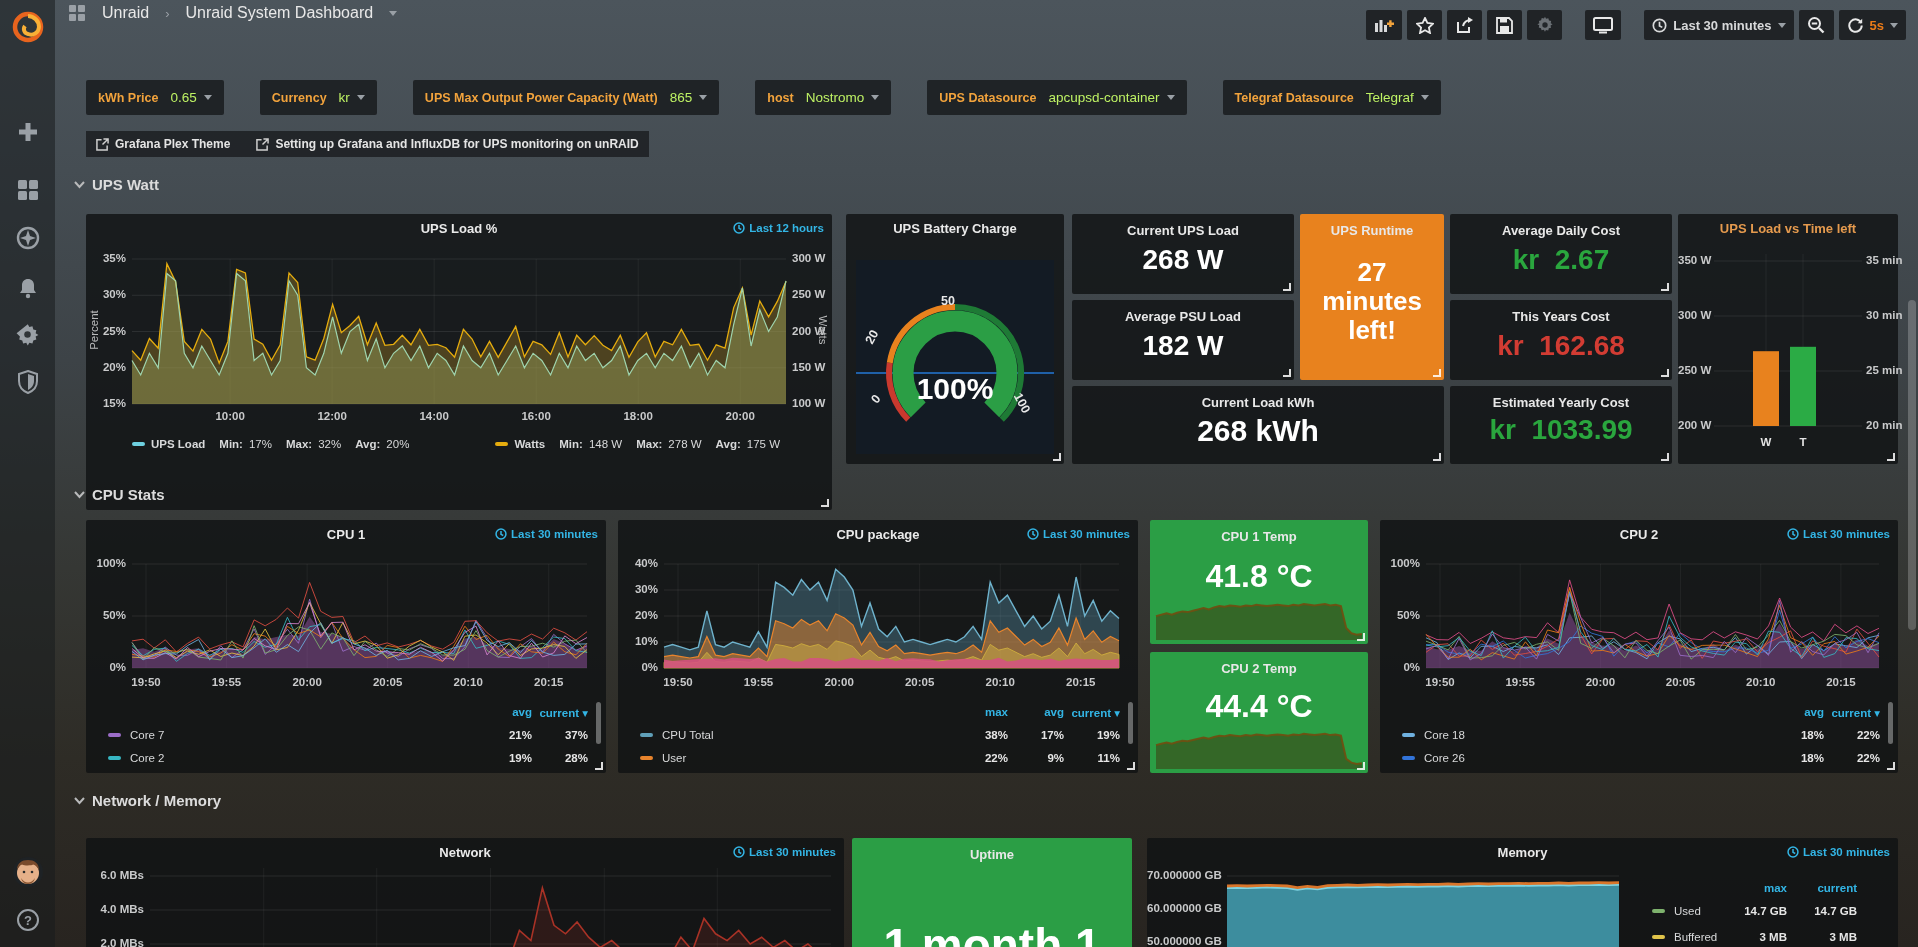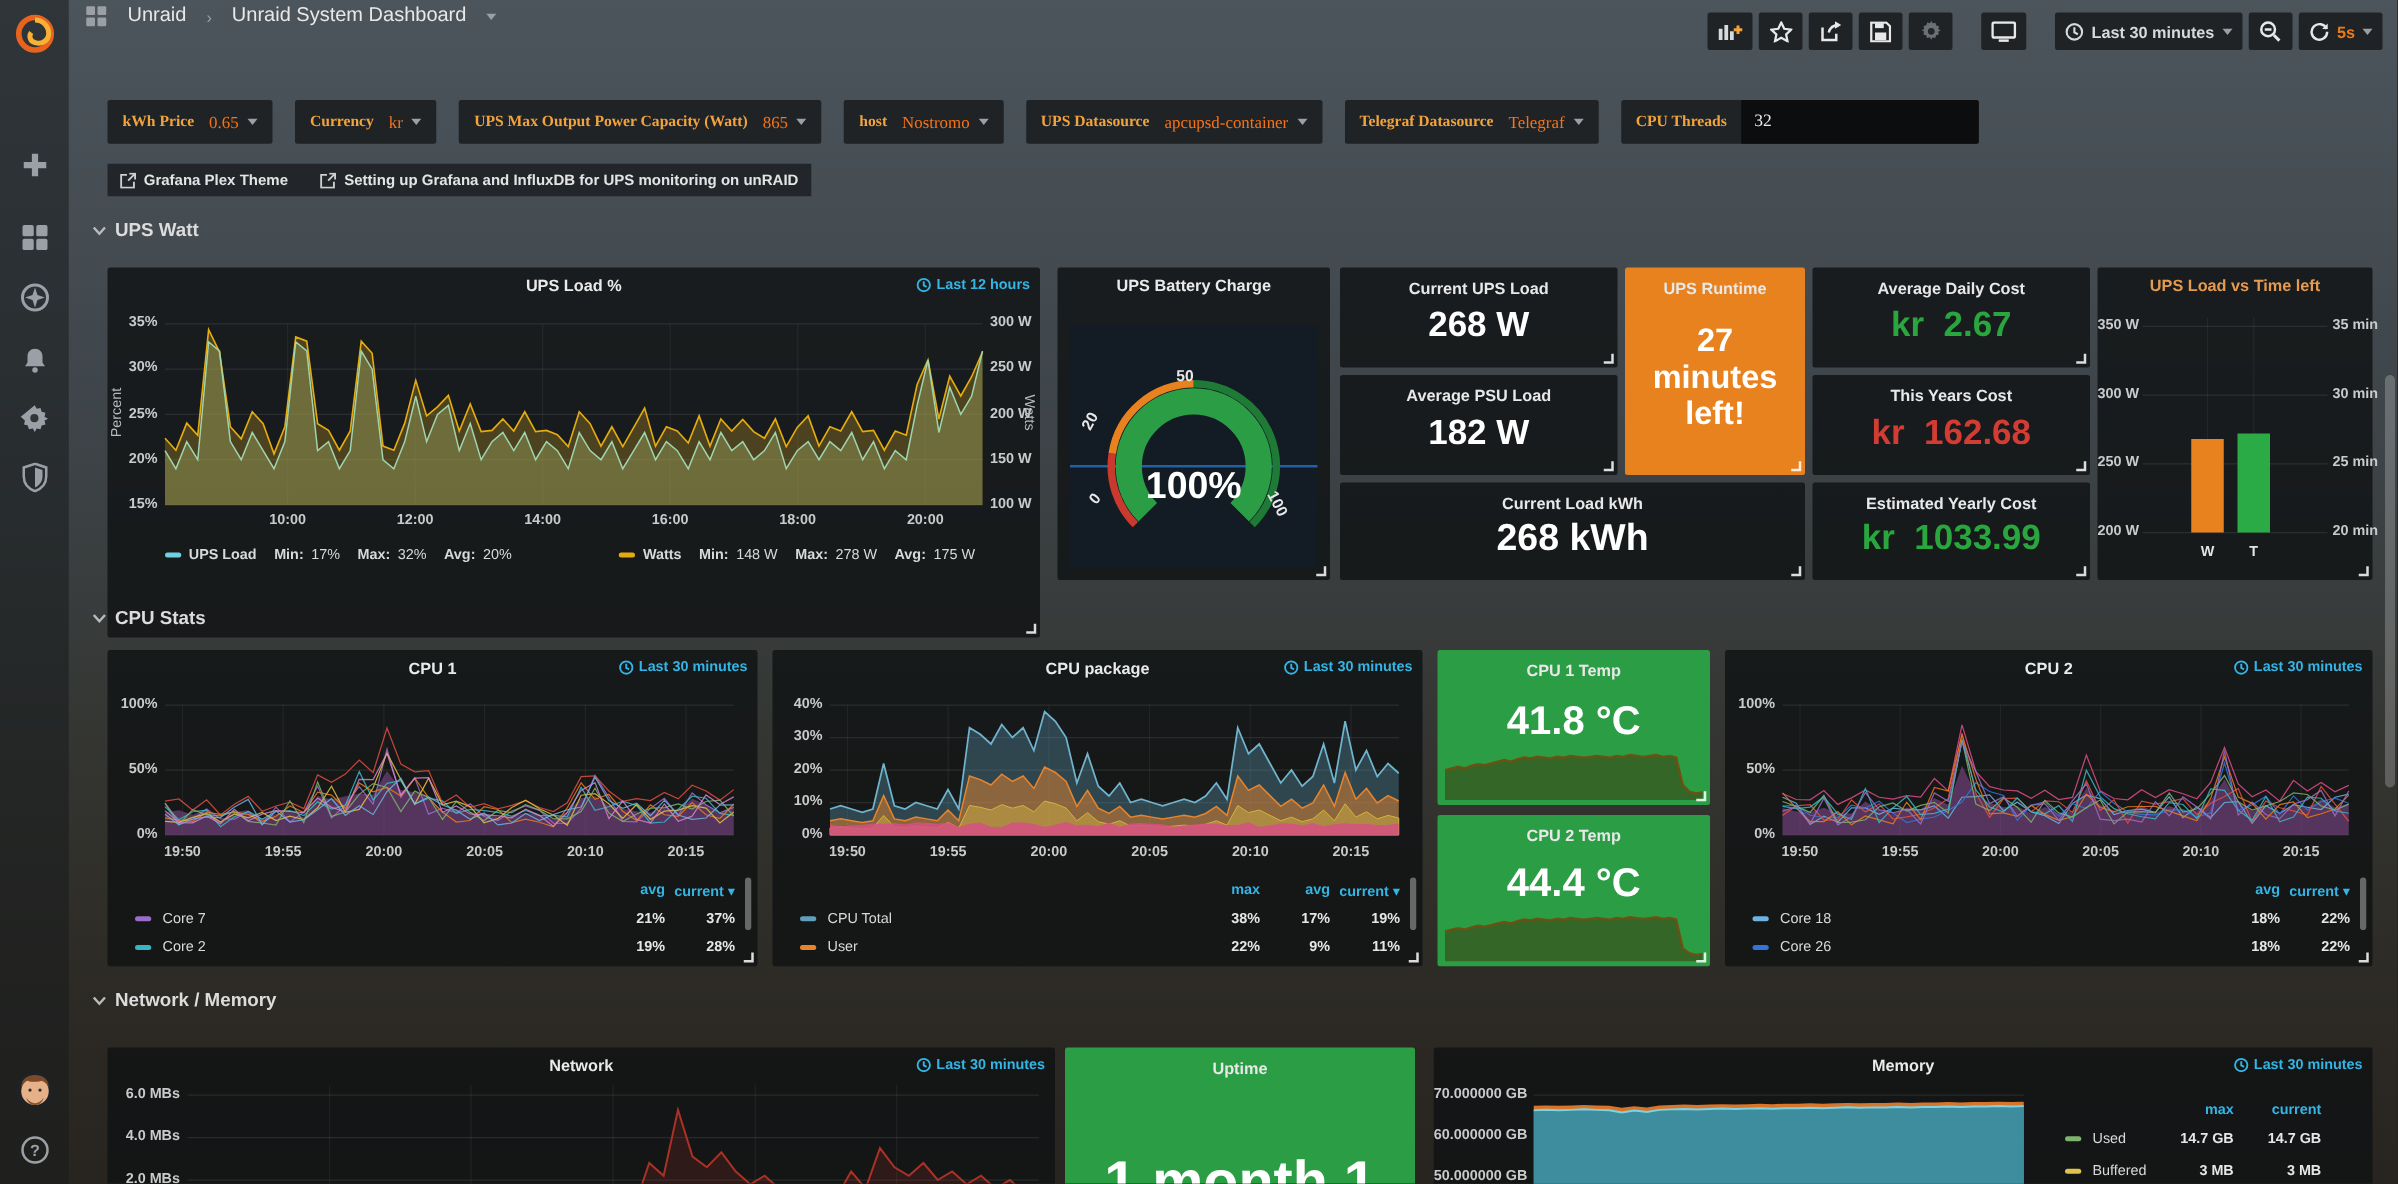--- a/index.html
+++ b/index.html
@@ -14,24 +14,24 @@
   
   #breadcrumb { position:absolute; left:68px; top:4px; display:flex; align-items:center; gap:16px; z-index:4; }
   #breadcrumb .crumb { color:#e8e8e8; font-size:16px; }
   #breadcrumb .sep { color:#9aa0a6; font-size:13px; }
   #actions { position:absolute; right:12px; top:10px; display:flex; align-items:center; gap:5px; z-index:4; }
   .ibtn { height:30px; min-width:35px; padding:0 8px; background:rgba(28,31,34,0.92); border-radius:2px; display:flex; align-items:center; justify-content:center; gap:6px; cursor:pointer; }
   .ibtn.spaced { margin-left:18px; }
   .ibtn .txt { color:#d8d9da; font-size:13px; font-weight:bold; }
   .caret { width:0; height:0; border-left:4px solid transparent; border-right:4px solid transparent; border-top:5px solid #9aa0a6; }
   
-  #varrow { position:absolute; left:86px; top:80px; display:flex; gap:18px; z-index:4;font-family:Liberation Serif, serif; }
+  #varrow { position:absolute; left:86px; top:80px; display:flex; gap:36px; z-index:4; }
   .vchip { height:35px; background:rgba(28,31,34,0.92); border-radius:2px; display:flex; align-items:center; padding:0 12px; gap:12px; }
   .vlabel { color:#f2a33c; font-size:12.5px; font-weight:bold; white-space:nowrap; }
-  .vvalue { color:#f97316; font-size:13.5px; white-space:nowrap; cursor:pointer; display:flex; align-items:center; gap:7px; }
+  .vvalue { color:#bef264; font-size:13.5px; white-space:nowrap; cursor:pointer; display:flex; align-items:center; gap:7px; }
   .vchip.inputchip { padding-right:0; gap:0; }
   .vchip input { width:190px; height:35px; background:#0b0d0e; border:none; outline:none; color:#e8e8e8; font-size:14px; padding:0 10px; border-radius:0 2px 2px 0; margin-left:12px; font-family:inherit; }
   #linkrow { position:absolute; left:86px; top:131px; height:26px; background:rgba(28,31,34,0.85); display:flex; align-items:center; gap:26px; padding:0 10px; z-index:4; }
   .dlink { display:flex; align-items:center; gap:6px; color:#e4e4e4; font-size:12px; font-weight:bold; cursor:pointer; white-space:nowrap; }
   
   .sec-head { position:absolute; left:74px; display:flex; align-items:center; gap:7px; color:#dcdcdc; font-size:15px; font-weight:bold; cursor:pointer; z-index:3; }
   
   .panel { position:absolute; background:rgba(16,18,20,0.82); border-radius:2px; }
   .panel::after { content:""; position:absolute; right:3px; bottom:3px; width:6px; height:6px; border-right:2px solid rgba(255,255,255,0.85); border-bottom:2px solid rgba(255,255,255,0.85); }
   .ptitle { position:absolute; top:7px; left:0; right:0; text-align:center; color:#eaeaea; font-size:13px; font-weight:bold; cursor:pointer; }
@@ -236,24 +236,20 @@
           <span class="caret"></span>
         </span>
       </div>
       <div class="vchip">
         <span class="vlabel">Telegraf Datasource</span>
         <span class="vvalue">
           <span>Telegraf</span>
           <span class="caret"></span>
         </span>
       </div>
-      <div class="vchip inputchip">
-        <span class="vlabel">CPU Threads</span>
-        <input value="32" style="">
-      </div>
     </div>
   <div id="linkrow">
       <div class="dlink">
         <svg width="13" height="13" viewBox="0 0 14 14">
           <path d="M6 2H1v11h11V8" fill="none" stroke="#cfcfcf" stroke-width="1.6"></path>
           <path d="M8 1h5v5M13 1L7 7" fill="none" stroke="#cfcfcf" stroke-width="1.6"></path>
         </svg>
         <span>Grafana Plex Theme</span>
       </div>
       <div class="dlink">

